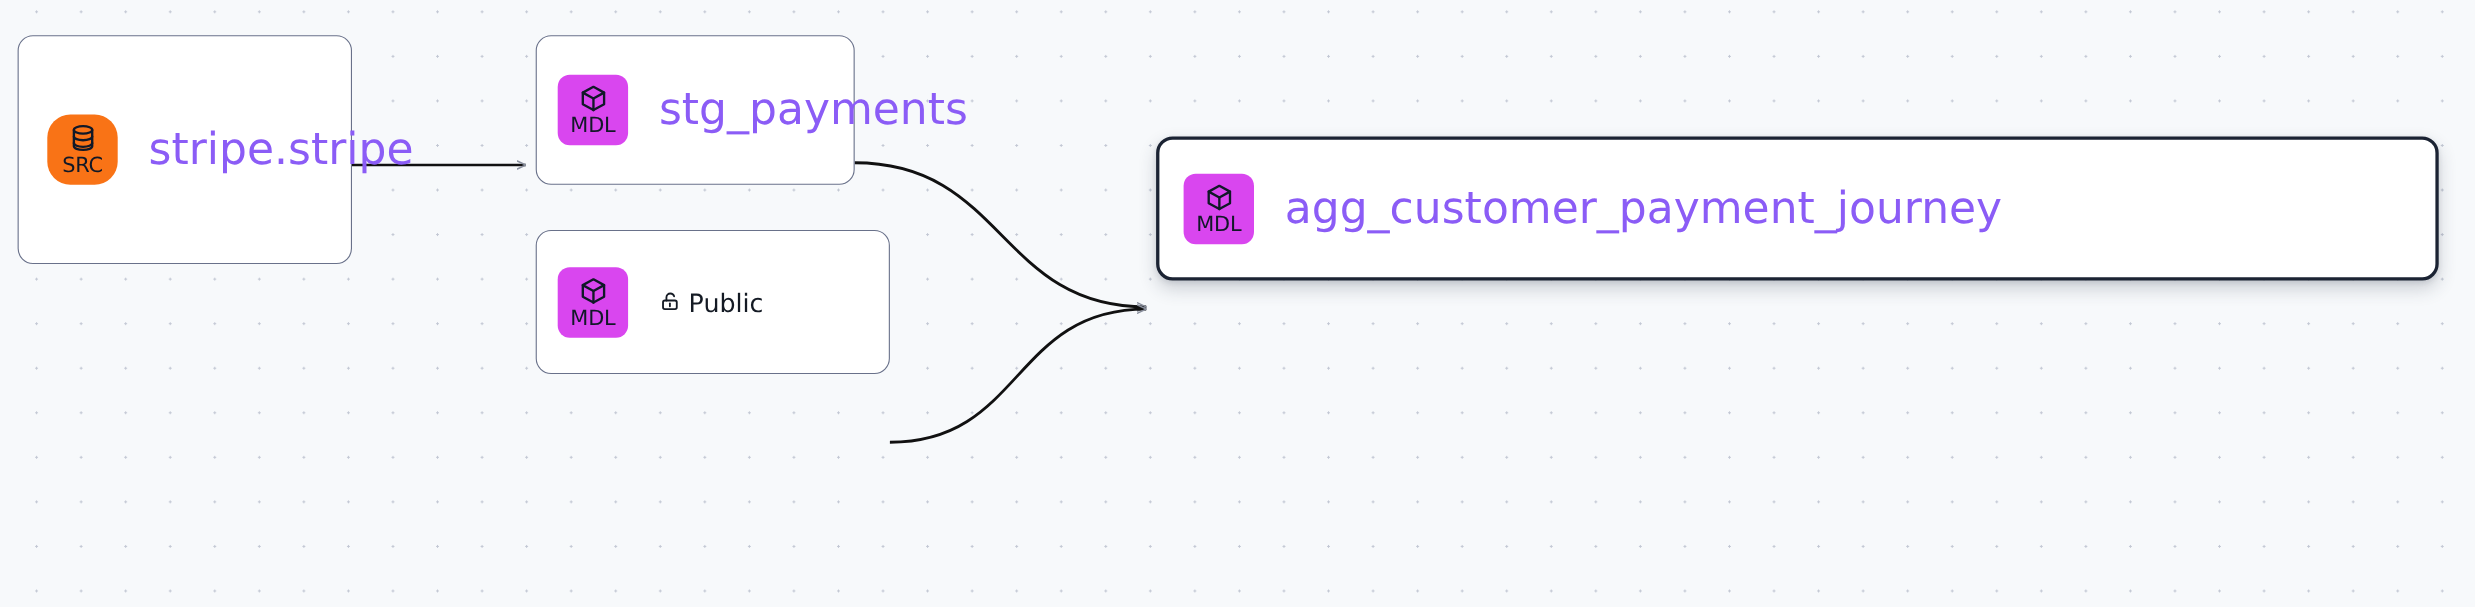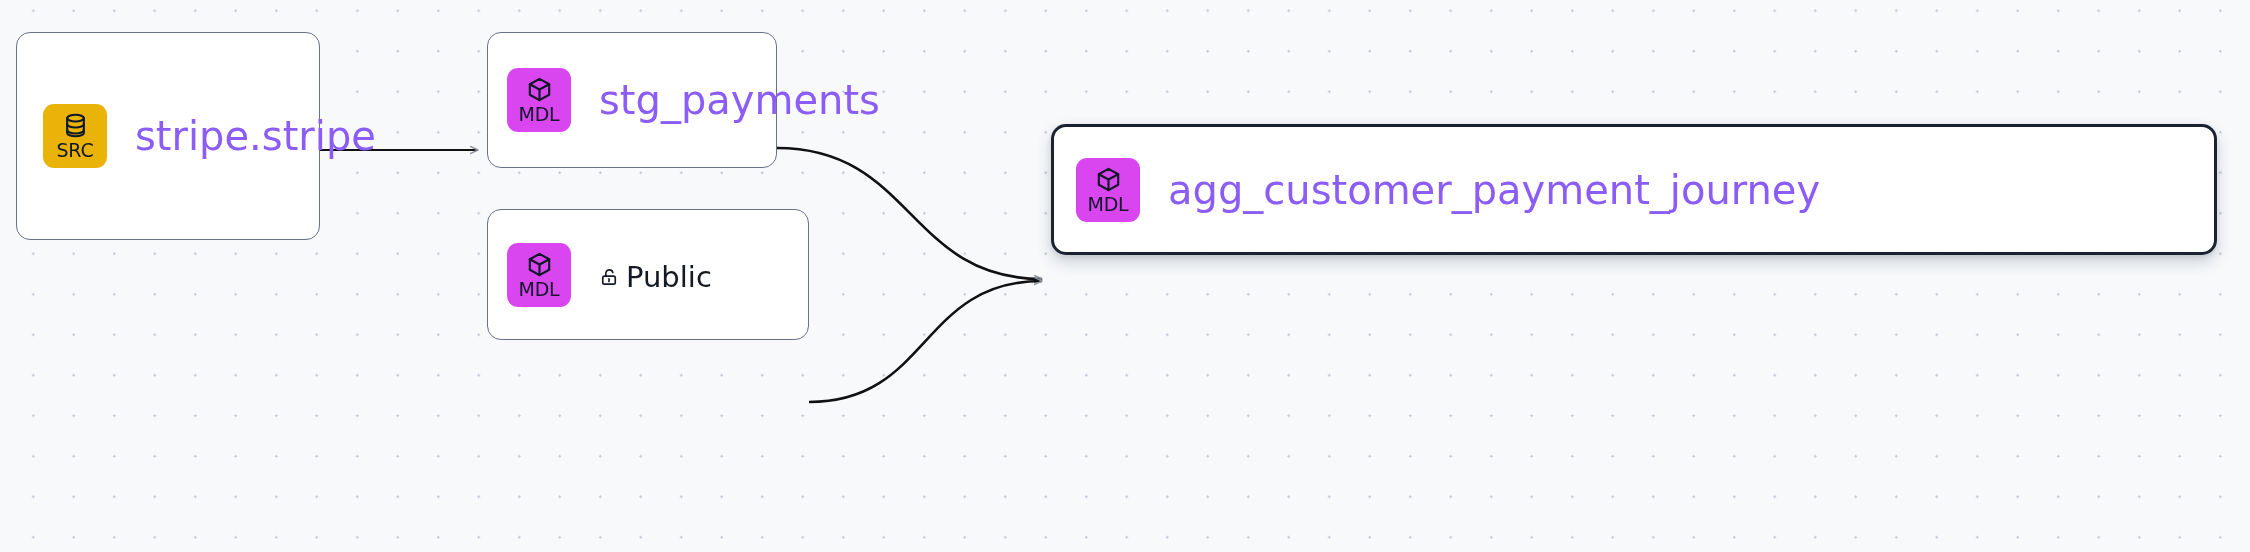--- a/index.html
+++ b/index.html
@@ -38,45 +38,45 @@
   .badge {
     flex:0 0 auto;
     width:64px; height:64px;
     border-radius:11px;
     display:flex;
     flex-direction:column;
     align-items:center;
     justify-content:center;
     color:#111827;
   }
-  .badge.src { background:#eab308; }
+  .badge.src { background:#f97316;border-radius:21px; }
   .badge.mdl { background:#d946ef; }
   .badge svg { display:block; }
   .badge-text {
     font-size:19px;
     line-height:19px;
     letter-spacing:-0.2px;
     margin-top:2px;
     font-family:"DejaVu Sans", sans-serif;
   }
 
   .node-body { margin-left:28px; display:flex; flex-direction:column; justify-content:center; }
   .node-title {
     font-size:40px;
     line-height:34px;
     color:#8b5cf6;
     white-space:nowrap;
     font-family:"DejaVu Sans", sans-serif;
   }
   .node-sub {
     display:flex;
-    align-items:center;
+    align-items:flex-start;
     gap:7px;
     margin-top:5px;
-    font-size:29px;
+    font-size:23px;
     line-height:26px;
     color:#141a24;
   }
   .node-sub svg { display:block; flex:0 0 auto; }
 
   
   #node-stripe-payment        { left:16px;   top:32px;  width:304px; height:208px; padding-left:26px; }
   #node-stg-payments          { left:487px;  top:32px;  width:290px; height:136px; padding-left:19px; }
   #node-fct-orders            { left:487px;  top:209px; width:322px; height:131px; padding-left:19px; }
   #node-agg-customer-journey  { left:1051px; top:124px; width:1166px; height:131px; padding-left:22px; }

